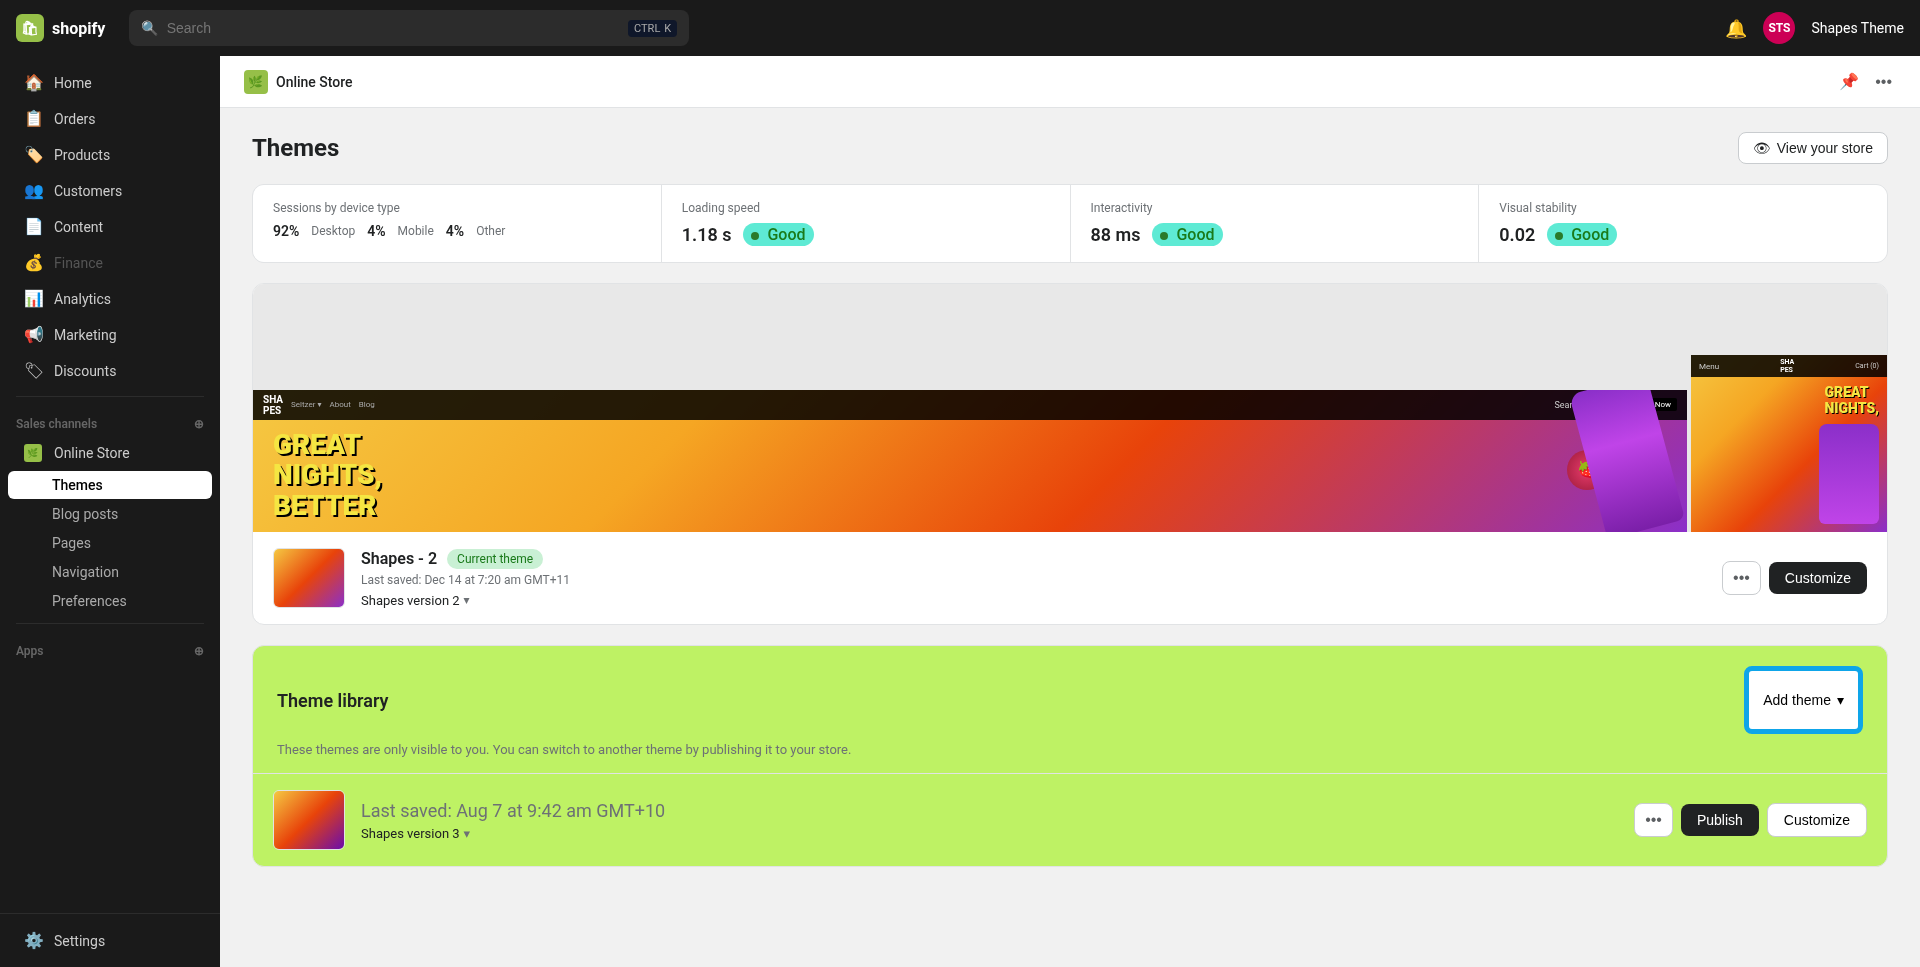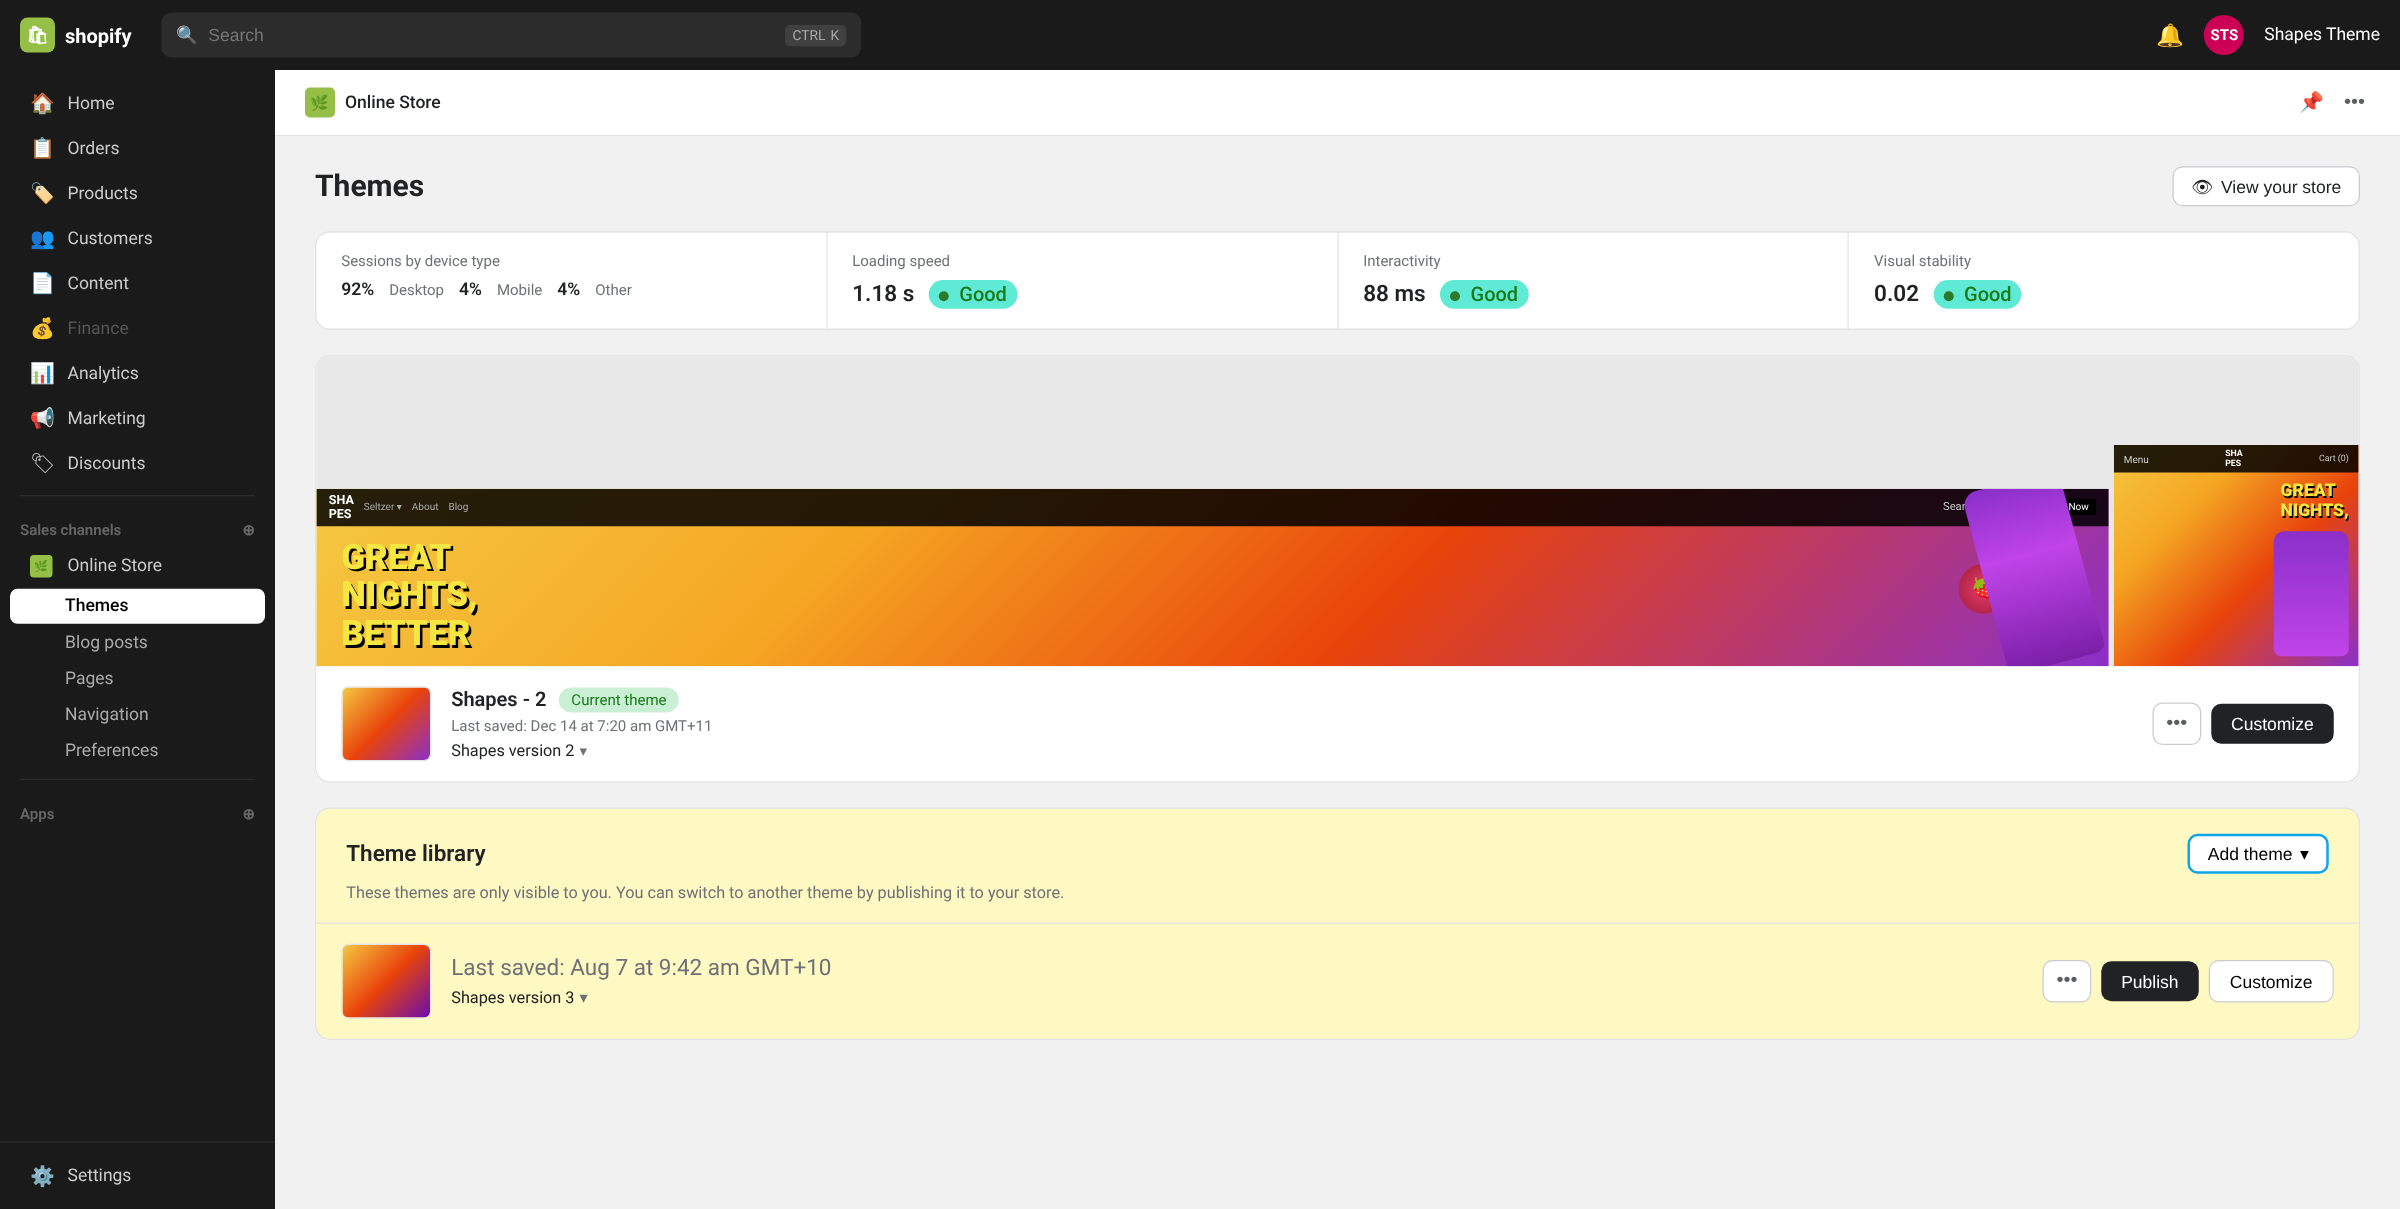--- a/index.html
+++ b/index.html
@@ -32,21 +32,21 @@
       border-radius: 8px;
       display: flex; align-items: center;
       padding: 0 12px; height: 36px;
       color: #aaa;
       gap: 8px;
     }
     .topnav-search input {
       background: transparent; border: none; outline: none; color: #ccc; font-size: 14px; flex: 1;
     }
     .topnav-search-shortcut {
-      background: #404040; border-radius: 4px; padding: 2px 6px; font-size: 11px; color: #aaa;
+      background: #0f172a; border-radius: 4px; padding: 2px 6px; font-size: 11px; color: #aaa;
       display: flex; gap: 4px;
     }
     .topnav-right {
       margin-left: auto; display: flex; align-items: center; gap: 16px;
     }
     .topnav-bell {
       color: #ccc; font-size: 18px; cursor: pointer;
     }
     .topnav-avatar {
       width: 32px; height: 32px; border-radius: 50%;
@@ -299,22 +299,22 @@
 
     
     .library-header {
       display: flex; align-items: center; justify-content: space-between;
       padding: 20px 24px 8px;
     }
     .library-title { font-size: 18px; font-weight: 600; }
     .library-subtitle { font-size: 13px; color: #6d7175; padding: 0 24px 16px; }
 
     .btn-add-theme {
-      background: #fff; border: 2px solid #0ea5e9;
-      border-radius: 8px; padding: 6px 14px;
+      background: #fff; border: 5px solid #0ea5e9;
+      border-radius: 8px; padding: 21px 14px;
       font-size: 14px; cursor: pointer;
       display: flex; align-items: center; gap: 6px;
     }
 
     .theme-lib-item {
       border-top: 1px solid #e1e3e5;
       padding: 16px 20px;
       display: flex; align-items: center; gap: 16px;
     }
     .lib-thumbnail {
@@ -337,21 +337,21 @@
       padding: 8px 16px; font-size: 14px;
       cursor: pointer; font-weight: 500;
     }
     .btn-lib-customize {
       background: #fff; border: 1px solid #c9cccf;
       border-radius: 8px; padding: 8px 16px;
       font-size: 14px; cursor: pointer;
     }
 
     .library-card {
-      background: #fef9c3;
+      background: #bef264;
       border: 1px solid #e1e3e5;
       border-radius: 12px;
       overflow: hidden;
     }
   </style>
 </head>
 <body>
 
 <nav class="topnav">
   <div class="topnav-logo">

